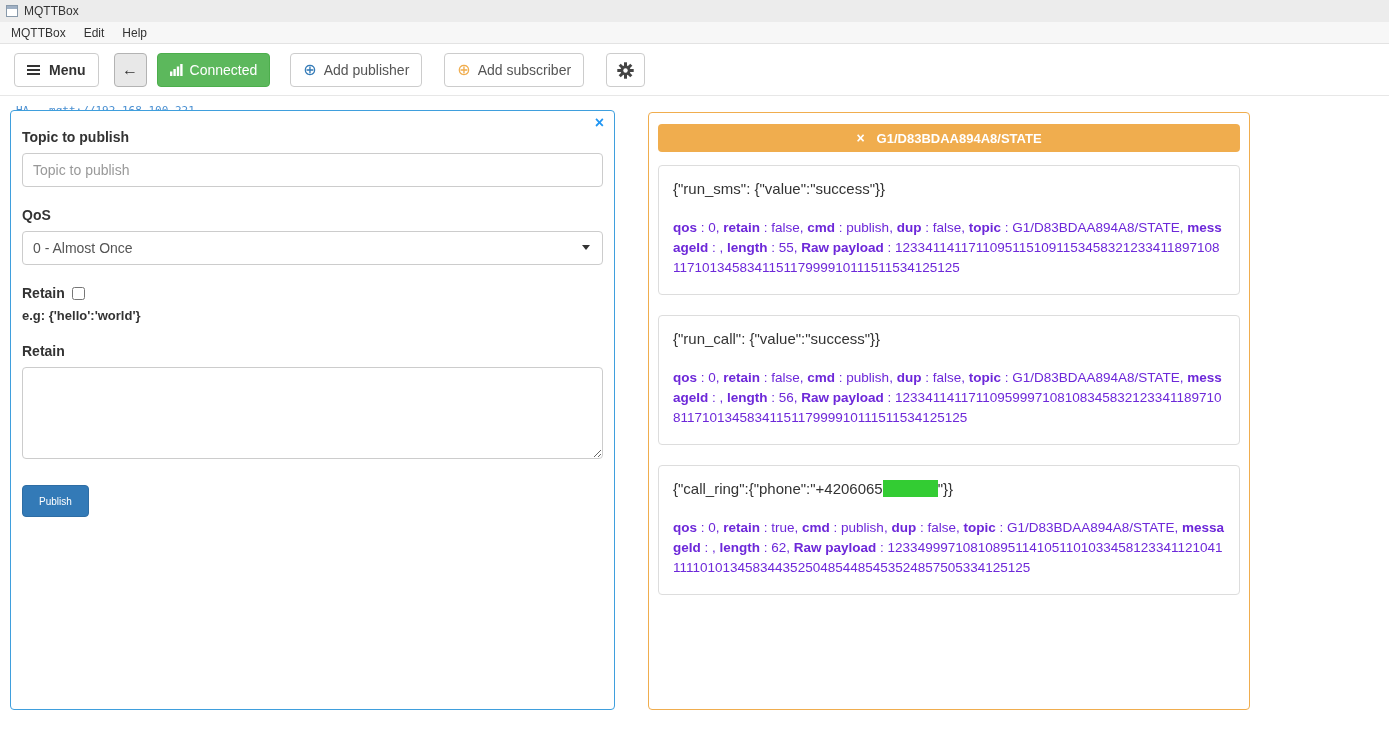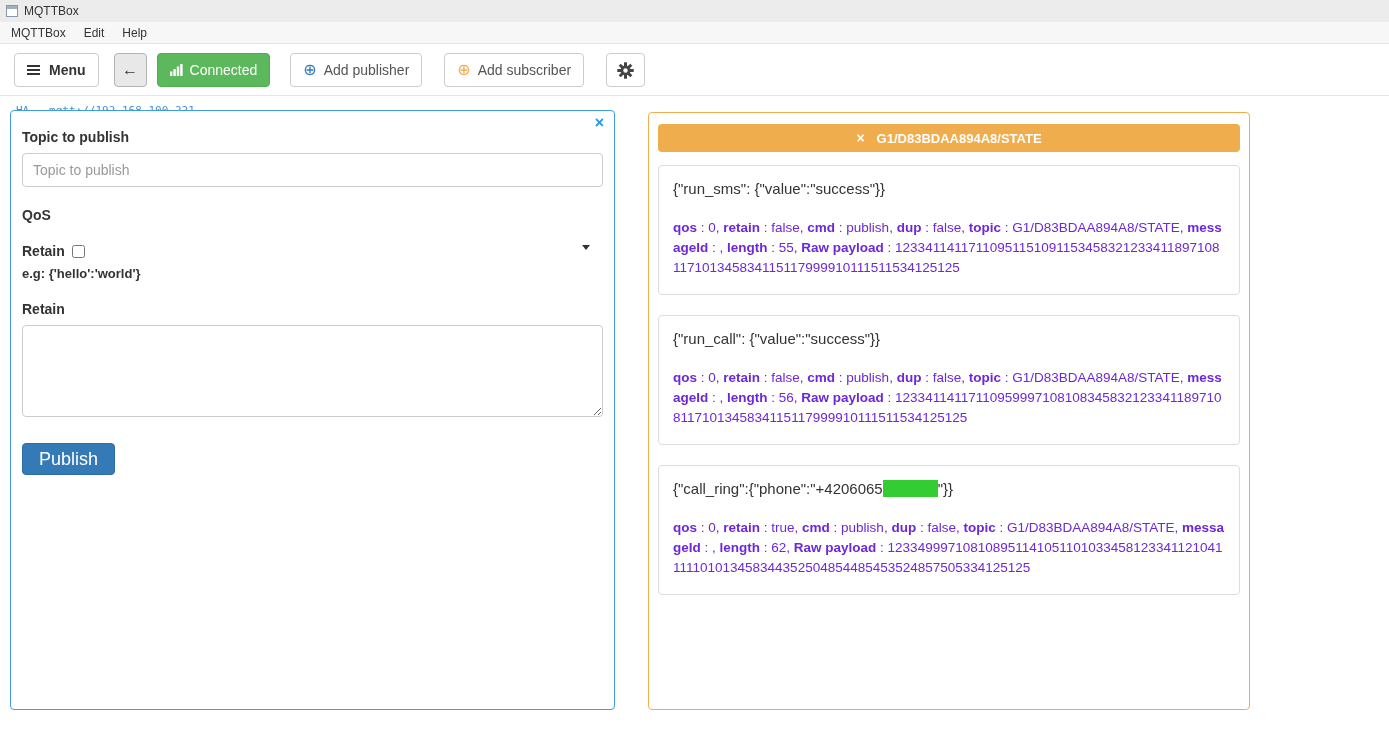--- a/index.html
+++ b/index.html
@@ -94,21 +94,21 @@
     border-left: 4px solid transparent; border-right: 4px solid transparent;
     border-top: 5px solid #333;
   }
   .retain-row { margin-top: 20px; display: flex; align-items: center; gap: 7px; }
   .retain-row input { width: 13px; height: 13px; }
   .hint { margin-top: 7px; font-size: 13px; color: #333; font-weight: bold; }
   .payload-area { height: 92px; resize: both; padding: 6px 10px; }
   .publish-btn {
     margin-top: 22px; height: 32px; padding: 0 16px; border-radius: 4px;
     background: var(--publish_blue, #337ab7); border: 1px solid #2e6da4;
-    color: #fff; font-size: 18px; font-family: inherit; cursor: pointer;
+    color: #fff; font-size: 10px; font-family: inherit; cursor: pointer;
   }
 
   
   .sub-panel {
     position: absolute; left: 648px; top: 112px; width: 602px; height: 598px;
     border: 1px solid var(--subscriber_orange, #f0ad4e); border-radius: 4px;
     background: #fff; padding: 11px 9px;
   }
   .sub-header {
     height: 28px; background: var(--subscriber_orange, #f0ad4e); border-radius: 4px;
@@ -199,20 +199,23 @@
 </div>
 
 <div class="pub-panel">
   <span class="pub-close">×</span>
 
   <div class="form-label lbl-1">Topic to publish</div>
   <input class="text-input" type="text" placeholder="Topic to publish" style="">
 
   <div class="form-label lbl">QoS</div>
   <div class="select-wrap">
+    <select class="select">
+      <option>0 - Almost Once</option>
+    </select>
     <span class="select-arrow"></span>
   </div>
 
   <div class="retain-row">
     <span class="form-label">Retain</span>
     <input type="checkbox" style="">
   </div>
 
   <div class="hint">e.g: {'hello':'world'}</div>
 

